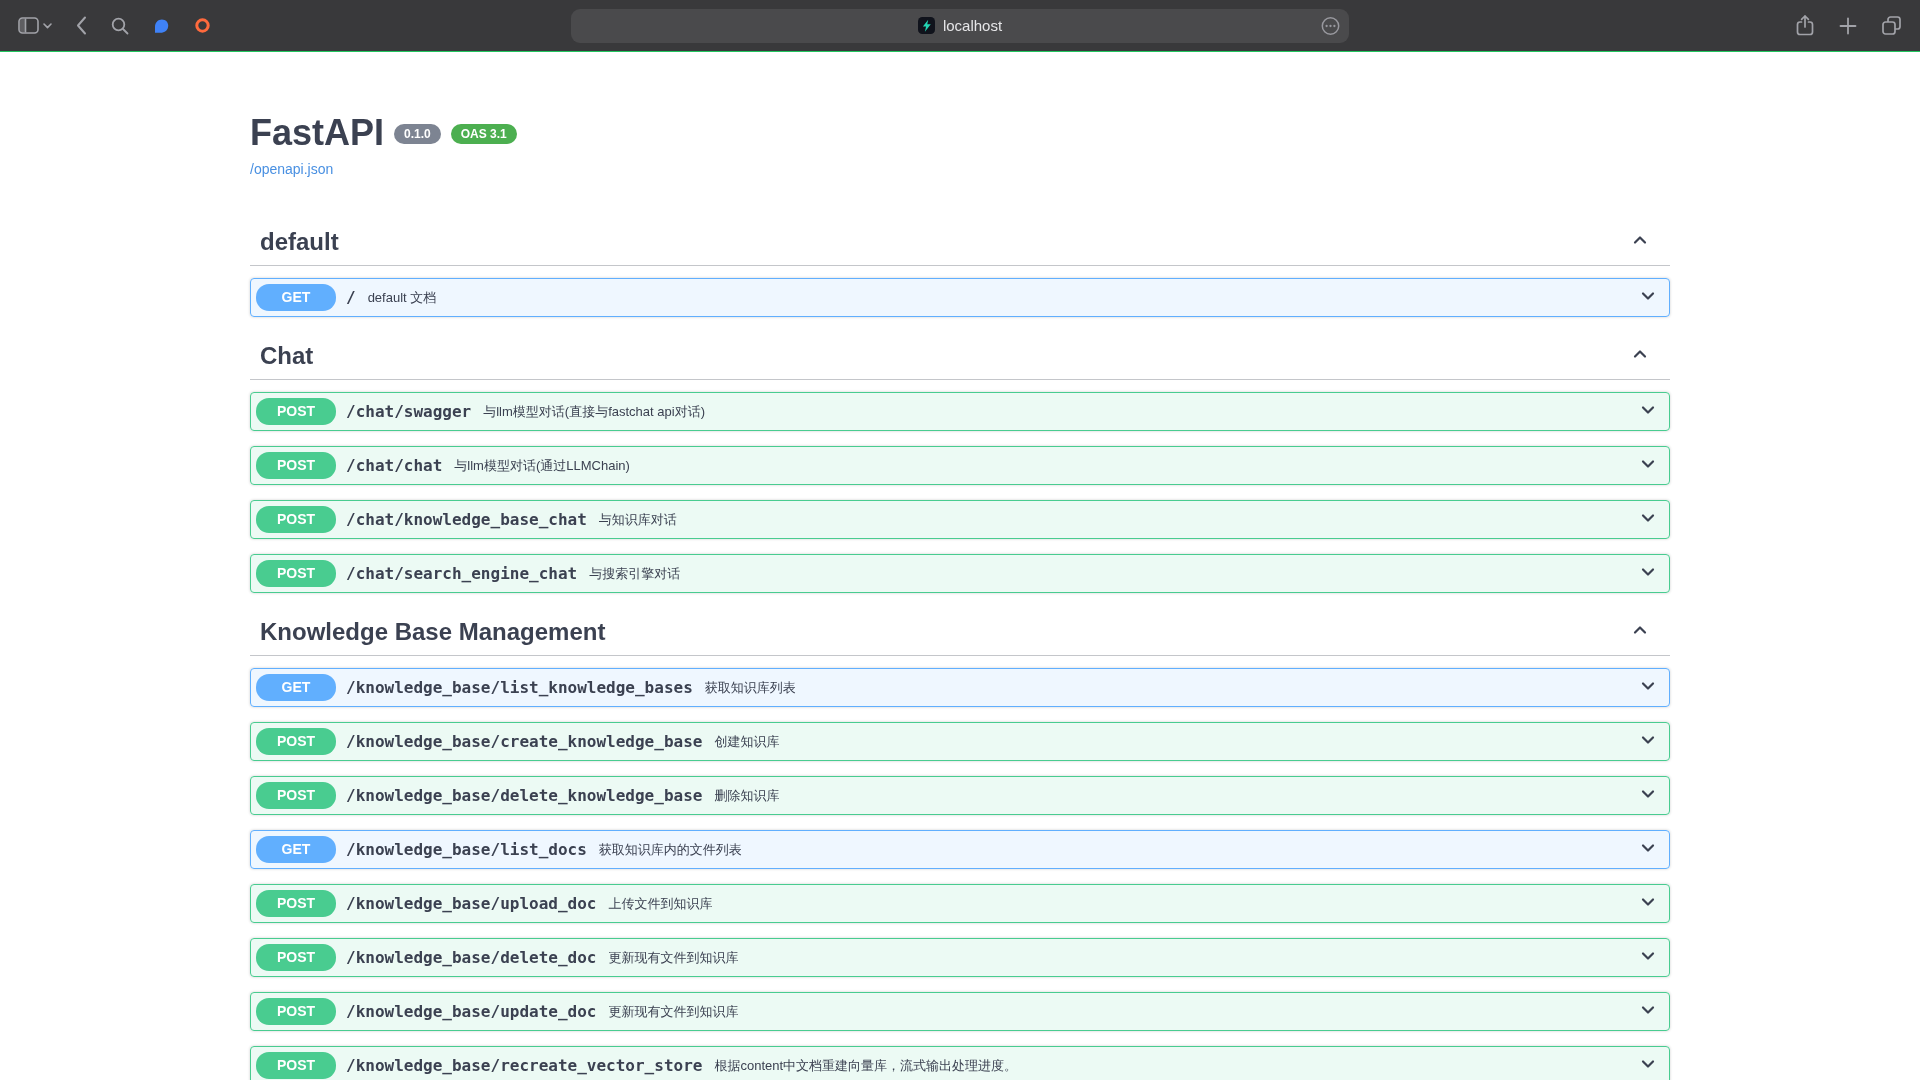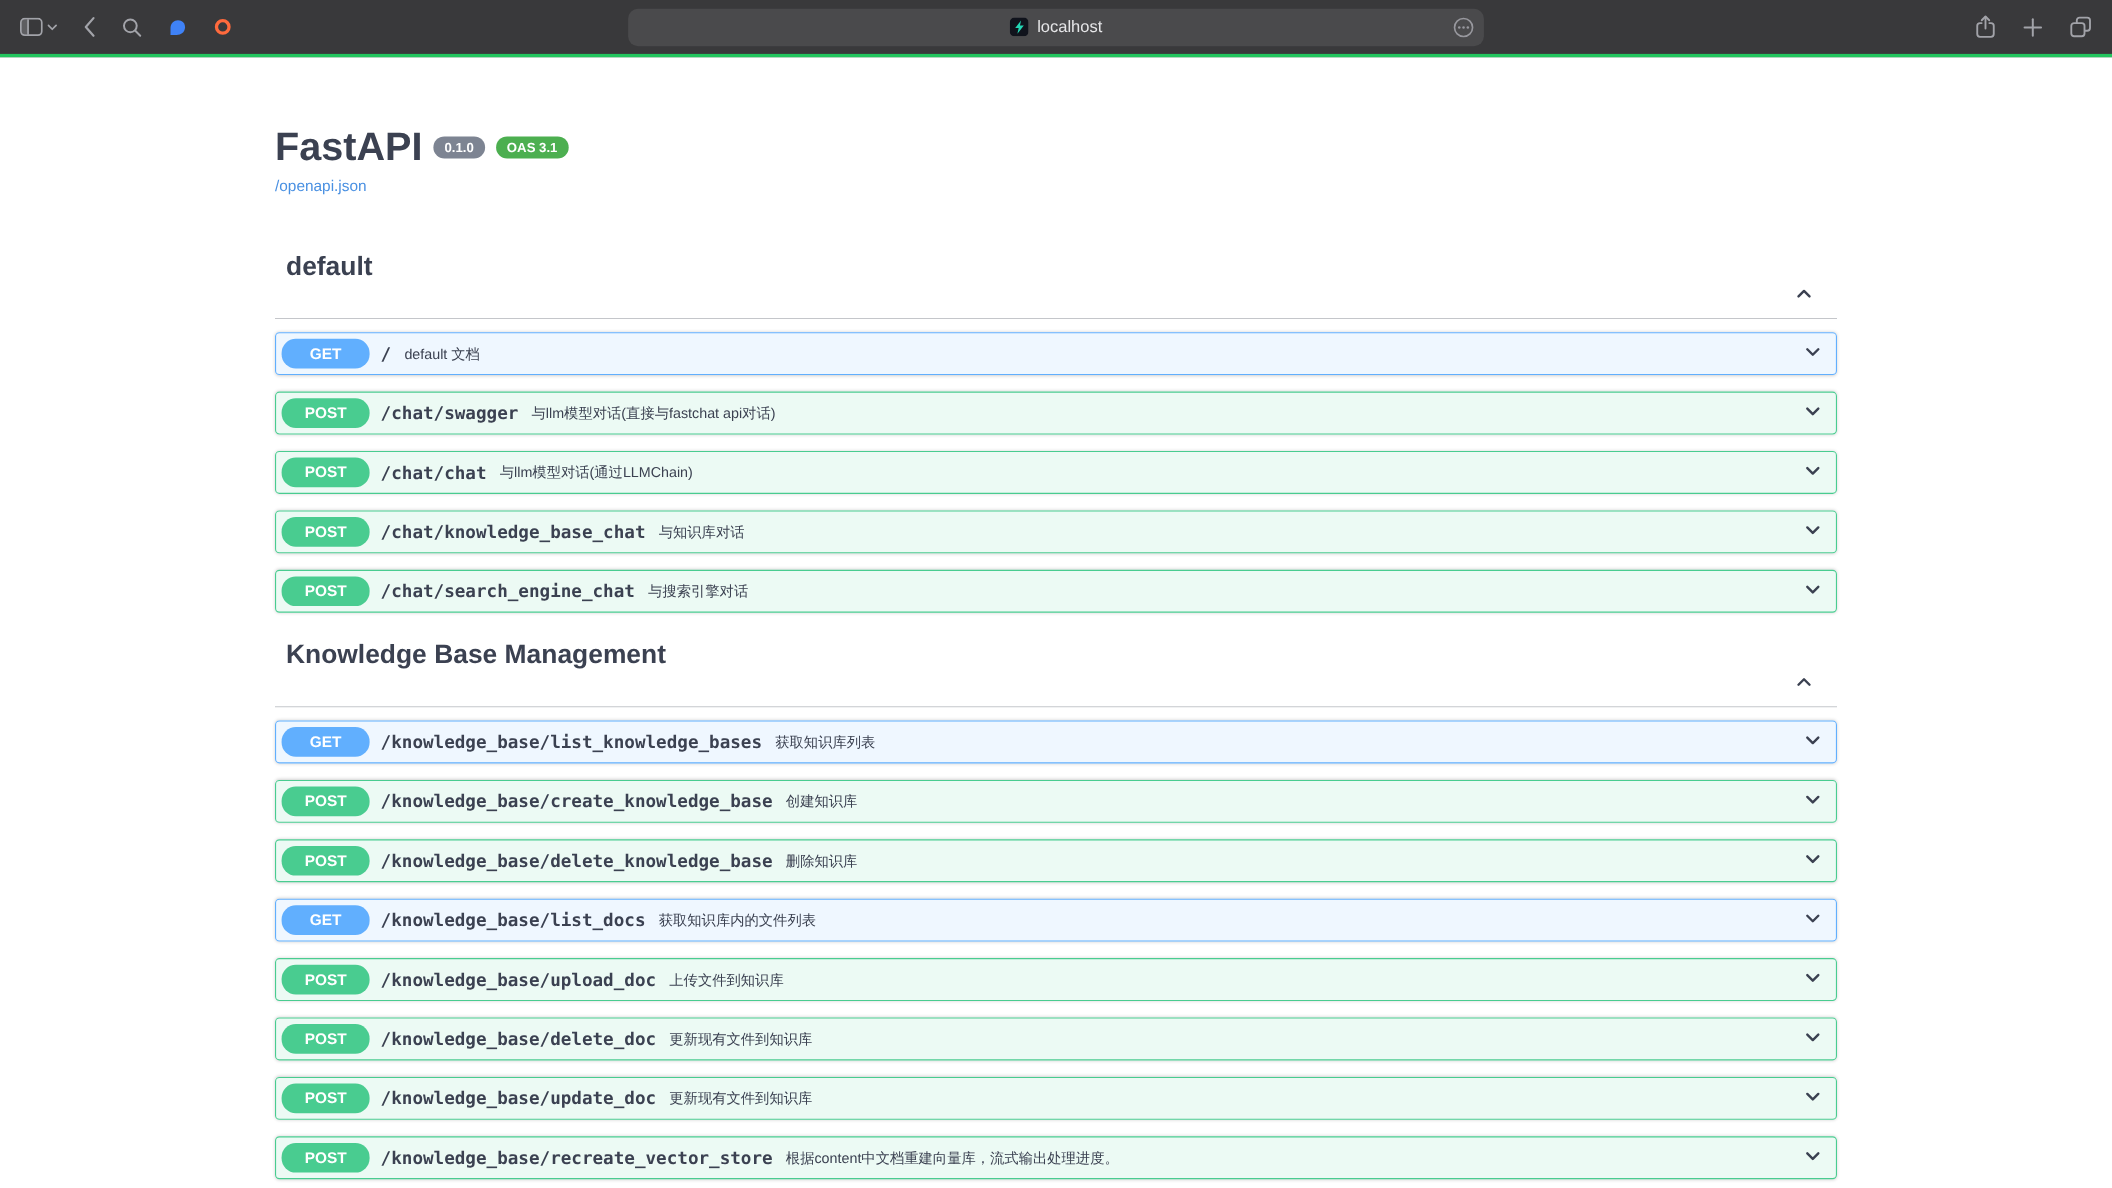--- a/index.html
+++ b/index.html
@@ -6,21 +6,21 @@
     --get:#61affe; --post:#49cc90;
     --get-bg:rgba(97,175,254,.1); --post-bg:rgba(73,204,144,.1);
     --text:#3b4151; --link:#4990e2;
     --badge-version:#7d8492; --badge-oas:#4caf50;
   }
   *{box-sizing:border-box;}
   html,body{margin:0;padding:0;background:#fff;}
   body{width:1920px;font-family:"Liberation Sans",sans-serif;color:var(--text);}
 
   
-  .toolbar{position:relative;height:52px;background:#39393b;border-bottom:3px solid #22c55e;
+  .toolbar{position:relative;height:52px;background:#39393b;border-bottom:1px solid #22c55e;
     display:flex;align-items:center;justify-content:space-between;padding:0 18px;}
   .tb-group{display:flex;align-items:center;gap:24px;z-index:2;}
   .tb-btn{background:none;border:0;padding:0;margin:0;cursor:pointer;color:#a2a3a9;
     display:flex;align-items:center;gap:4px;}
   .tb-btn svg{display:block;}
   .url-field{position:absolute;left:50%;top:50%;transform:translate(-50%,-50%);
     width:778px;height:34px;background:#4a4a4c;border-radius:9px;
     display:flex;align-items:center;justify-content:center;gap:8px;
     color:#e6e6e8;font-size:15px;cursor:text;}
   .url-field .page-settings{position:absolute;right:9px;top:50%;transform:translateY(-50%);}
@@ -31,22 +31,22 @@
   .wrapper{max-width:1460px;margin:14px auto;padding:0 20px;}
   .title{margin:0;font-size:36px;line-height:42px;font-weight:700;color:var(--text);}
   .badge{display:inline-block;border-radius:57px;color:#fff;font-size:12px;font-weight:700;
     padding:4px 10px;margin-left:10px;position:relative;top:-7px;line-height:12px;}
   .badge-version{background:var(--badge-version);}
   .badge-oas{background:var(--badge-oas);}
   .spec-link{display:inline-block;margin-top:7px;font-size:14px;color:var(--link);
     text-decoration:none;cursor:pointer;}
   #sections{margin-top:40px;}
 
-  .opblock-tag{display:flex;align-items:flex-start;padding:9px 20px 9px 10px;margin:6px 0 12px;
-    border-bottom:1px solid rgba(59,65,81,.3);cursor:pointer;flex-direction:column;}
+  .opblock-tag{display:flex;align-items:center;padding:9px 20px 9px 10px;margin:6px 0 12px;
+    border-bottom:1px solid rgba(59,65,81,.3);cursor:pointer;}
   .tag-name{font-size:24px;font-weight:700;color:var(--text);line-height:29px;}
   .collapse-btn{margin-left:auto;background:none;border:0;padding:0;cursor:pointer;color:var(--text);}
 
   .opblock{border:1px solid;border-radius:4px;box-shadow:0 0 3px rgba(0,0,0,.19);margin:0 0 15px;}
   .opblock-get{border-color:var(--get);background:var(--get-bg);}
   .opblock-post{border-color:var(--post);background:var(--post-bg);}
   .opblock-summary{display:flex;align-items:center;padding:5px;cursor:pointer;}
   .method{min-width:80px;padding:6px 0;text-align:center;border-radius:13px;color:#fff;
     font-weight:700;font-size:14px;line-height:15px;}
   .opblock-get .method{background:var(--get);}
@@ -187,20 +187,30 @@
           <svg width="20" height="20" viewBox="0 0 20 20">
                       <polyline points="5,7.5 10,12.5 15,7.5" fill="none" stroke="currentColor" stroke-width="2.2" stroke-linecap="round" stroke-linejoin="round"></polyline>
                     </svg>
         </span>
       </button>
     </div>
   </div>
           </div>
   </section>
         <section class="tag-section">
+    <h3 class="opblock-tag">
+      <span class="tag-name">Chat</span>
+      <button class="collapse-btn">
+        <span>
+          <svg width="20" height="20" viewBox="0 0 20 20">
+                  <polyline points="5,12.5 10,7.5 15,12.5" fill="none" stroke="currentColor" stroke-width="2.2" stroke-linecap="round" stroke-linejoin="round"></polyline>
+                </svg>
+        </span>
+      </button>
+    </h3>
     <div class="ops">
             <div class="opblock opblock-post">
     <div class="opblock-summary">
       <span class="method">POST</span>
       <span class="path">/chat/swagger</span>
       <span class="desc">与llm模型对话(直接与fastchat api对话)</span>
       <button class="expand-btn">
         <span>
           <svg width="20" height="20" viewBox="0 0 20 20">
                       <polyline points="5,7.5 10,12.5 15,7.5" fill="none" stroke="currentColor" stroke-width="2.2" stroke-linecap="round" stroke-linejoin="round"></polyline>

